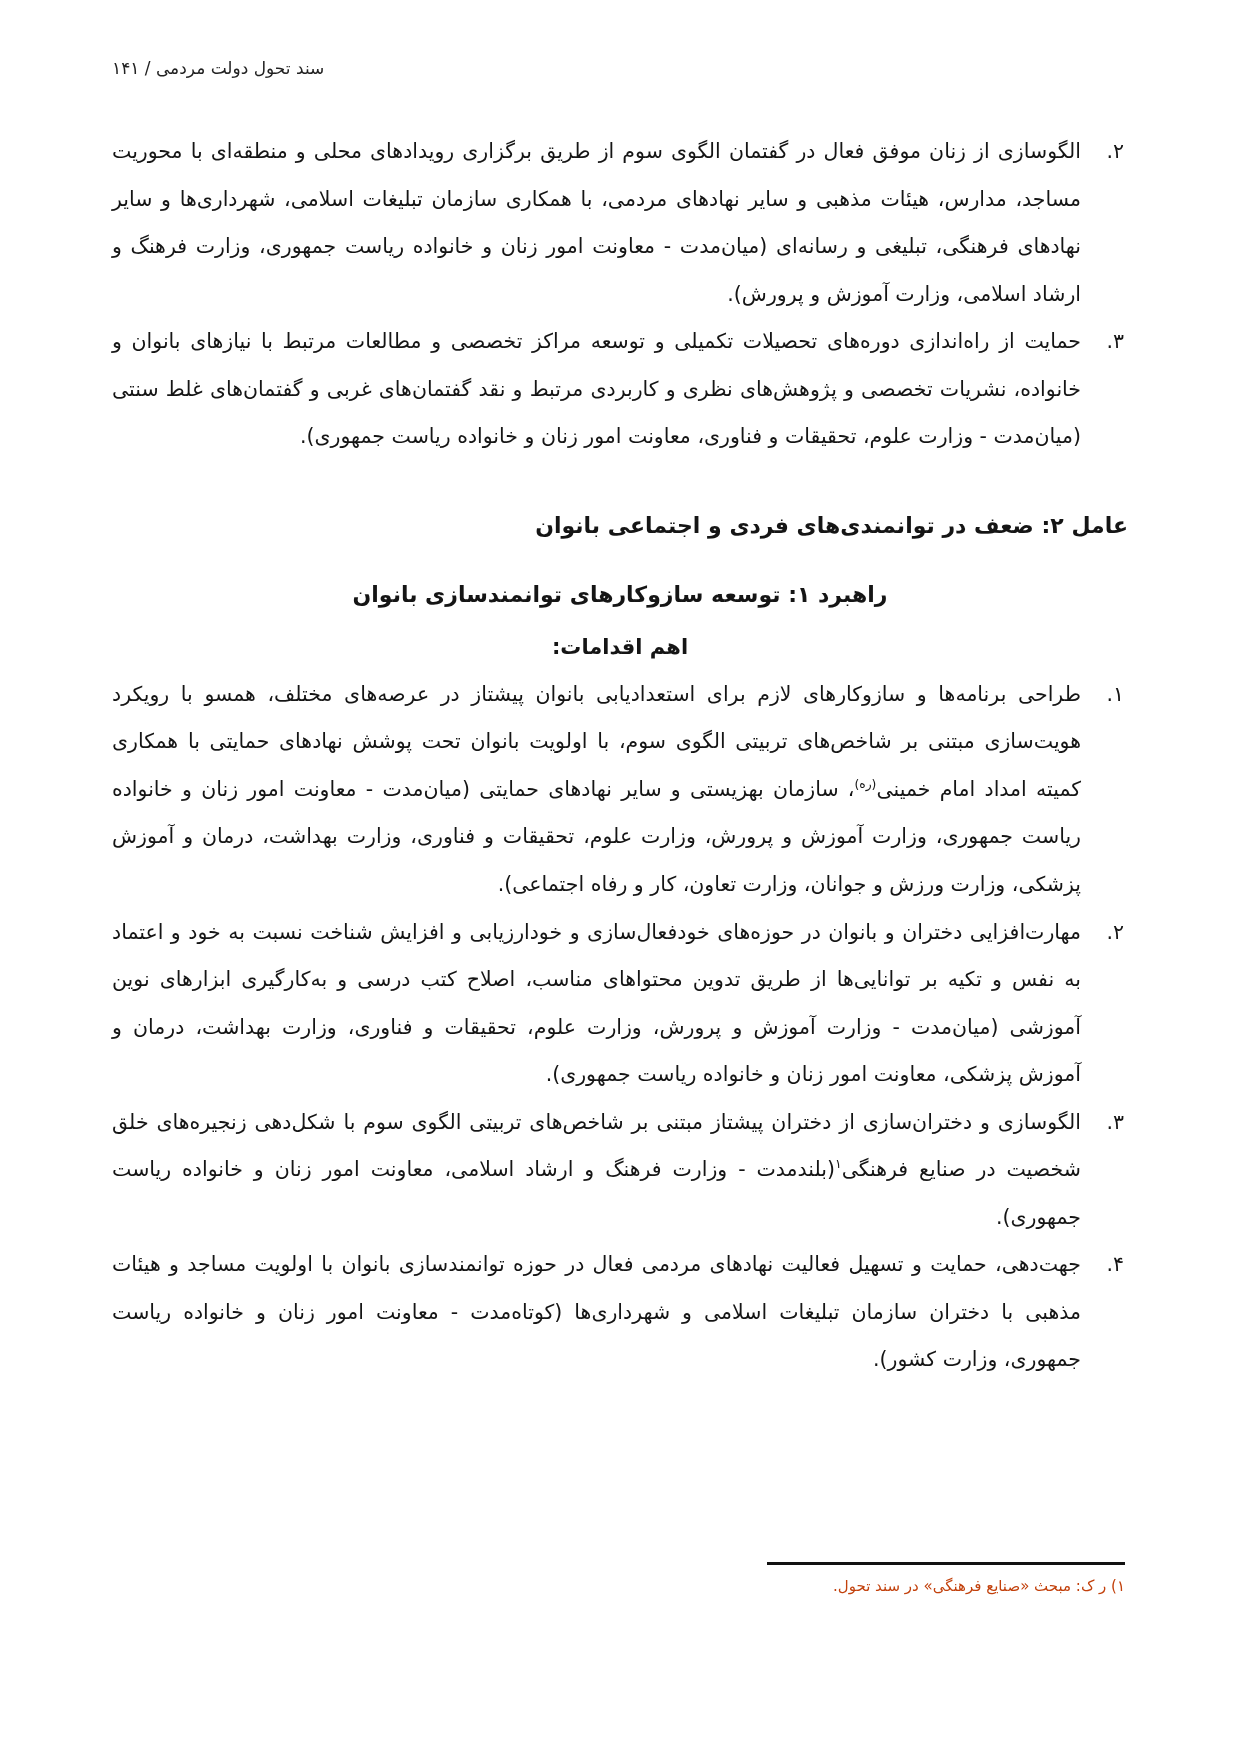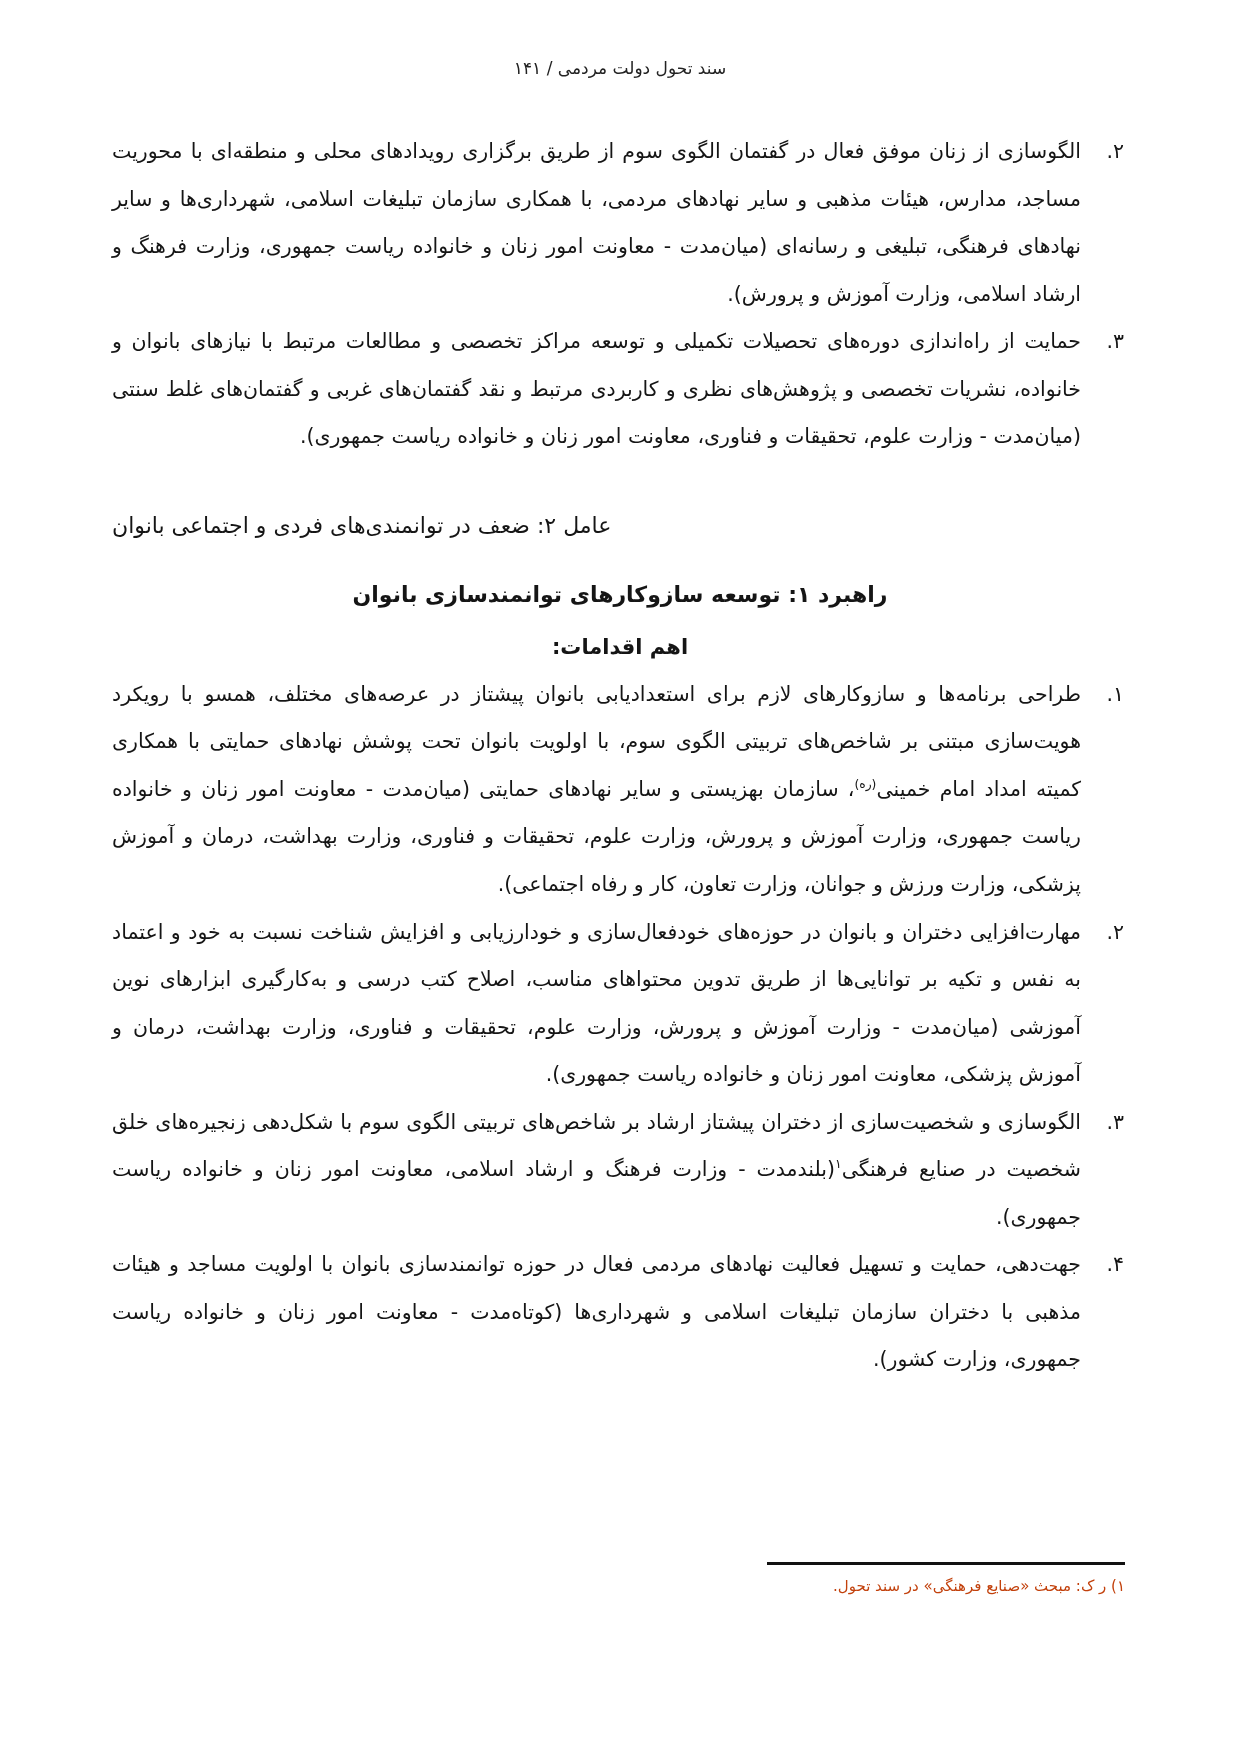--- a/index.html
+++ b/index.html
@@ -5,21 +5,21 @@
   * { margin:0; padding:0; box-sizing:border-box; }
   html, body { background:#ffffff; }
   .page {
     width:1240px; height:1754px; position:relative; overflow:hidden;
     background:#ffffff; color:#151515;
     font-family:"DejaVu Sans", sans-serif;
     direction:rtl;
     padding:58px 112px 0 112px;
   }
   .header {
-    direction:rtl; text-align:center;
+    direction:rtl; text-align:left;
     font-size:17px; color:#222;
     margin-bottom:50px;
   }
   .list { }
   .item {
     position:relative;
     padding-right:47px;
     text-align:justify;
     font-size:20.5px;
     line-height:2.32;
@@ -30,21 +30,21 @@
   .ul {
     text-decoration-thickness:1.6px;
     text-underline-offset:8px;
   }
   sup.ref {
     font-size:0.60em;
     vertical-align:super;
     line-height:0;
   }
   .h-factor {
-    text-align:left; font-weight:normal; font-size:22px;
+    text-align:right; font-weight:bold; font-size:22px;
     margin-top:52px;
   }
   .h-strategy {
     text-align:center; font-weight:bold; font-size:22px;
     margin-top:44px;
   }
   .h-actions {
     text-align:center; font-weight:bold; font-size:21px;
     margin-top:28px; margin-bottom:12px;
   }
@@ -75,21 +75,21 @@
 
   <div class="h-factor">عامل ۲: ضعف در توانمندی‌های فردی و اجتماعی بانوان</div>
 
   <div class="h-strategy">راهبرد ۱: توسعه سازوکارهای توانمندسازی بانوان</div>
 
   <div class="h-actions">اهم اقدامات:</div>
 
   <div class="list" id="mainlist">
       <div class="item"><span class="num">۱.</span><span>طراحی برنامه‌ها و سازوکارهای لازم برای استعدادیابی بانوان پیشتاز در عرصه‌های مختلف، همسو با رویکرد هویت‌سازی مبتنی بر شاخص‌های تربیتی الگوی سوم، با اولویت بانوان تحت پوشش نهادهای حمایتی با همکاری کمیته امداد امام خمینی</span><sup class="ref">(ره)</sup><span>، سازمان بهزیستی و سایر نهادهای حمایتی (میان‌مدت - </span><span class="ul">معاونت امور زنان و خانواده ریاست جمهوری</span><span>، وزارت آموزش و پرورش، وزارت علوم، تحقیقات و فناوری، وزارت بهداشت، درمان و آموزش پزشکی، وزارت ورزش و جوانان، وزارت تعاون، کار و رفاه اجتماعی).</span></div>
       <div class="item"><span class="num">۲.</span><span>مهارت‌افزایی دختران و بانوان در حوزه‌های خودفعال‌سازی و خودارزیابی و افزایش شناخت نسبت به خود و اعتماد به نفس و تکیه بر توانایی‌ها از طریق تدوین محتواهای مناسب، اصلاح کتب درسی و به‌کارگیری ابزارهای نوین آموزشی (میان‌مدت - </span><span class="ul">وزارت آموزش و پرورش، وزارت علوم، تحقیقات و فناوری، وزارت بهداشت، درمان و آموزش پزشکی،</span><span> معاونت امور زنان و خانواده ریاست جمهوری).</span></div>
-      <div class="item"><span class="num">۳.</span><span>الگوسازی و شخصیت‌سازی از دختران پیشتاز ارشاد بر شاخص‌های تربیتی الگوی سوم با شکل‌دهی زنجیره‌های خلق شخصیت در صنایع فرهنگی</span><sup class="ref">۱</sup><span>(بلندمدت - </span><span class="ul">وزارت فرهنگ و ارشاد اسلامی</span><span>، معاونت امور زنان و خانواده ریاست جمهوری).</span></div>
+      <div class="item"><span class="num">۳.</span><span>الگوسازی و دختران‌سازی از دختران پیشتاز مبتنی بر شاخص‌های تربیتی الگوی سوم با شکل‌دهی زنجیره‌های خلق شخصیت در صنایع فرهنگی</span><sup class="ref">۱</sup><span>(بلندمدت - </span><span class="ul">وزارت فرهنگ و ارشاد اسلامی</span><span>، معاونت امور زنان و خانواده ریاست جمهوری).</span></div>
       <div class="item"><span class="num">۴.</span><span>جهت‌دهی، حمایت و تسهیل فعالیت نهادهای مردمی فعال در حوزه توانمندسازی بانوان با اولویت مساجد و هیئات مذهبی با دختران سازمان تبلیغات اسلامی و شهرداری‌ها (کوتاه‌مدت - </span><span class="ul">معاونت امور زنان و خانواده ریاست جمهوری</span><span>، وزارت کشور).</span></div>
     </div>
 
   <div class="footnote-area">
     <div class="footnote-sep"></div>
     <div class="footnote-text">۱) ر ک: مبحث «صنایع فرهنگی» در سند تحول.</div>
   </div>
 
 </div>
 

